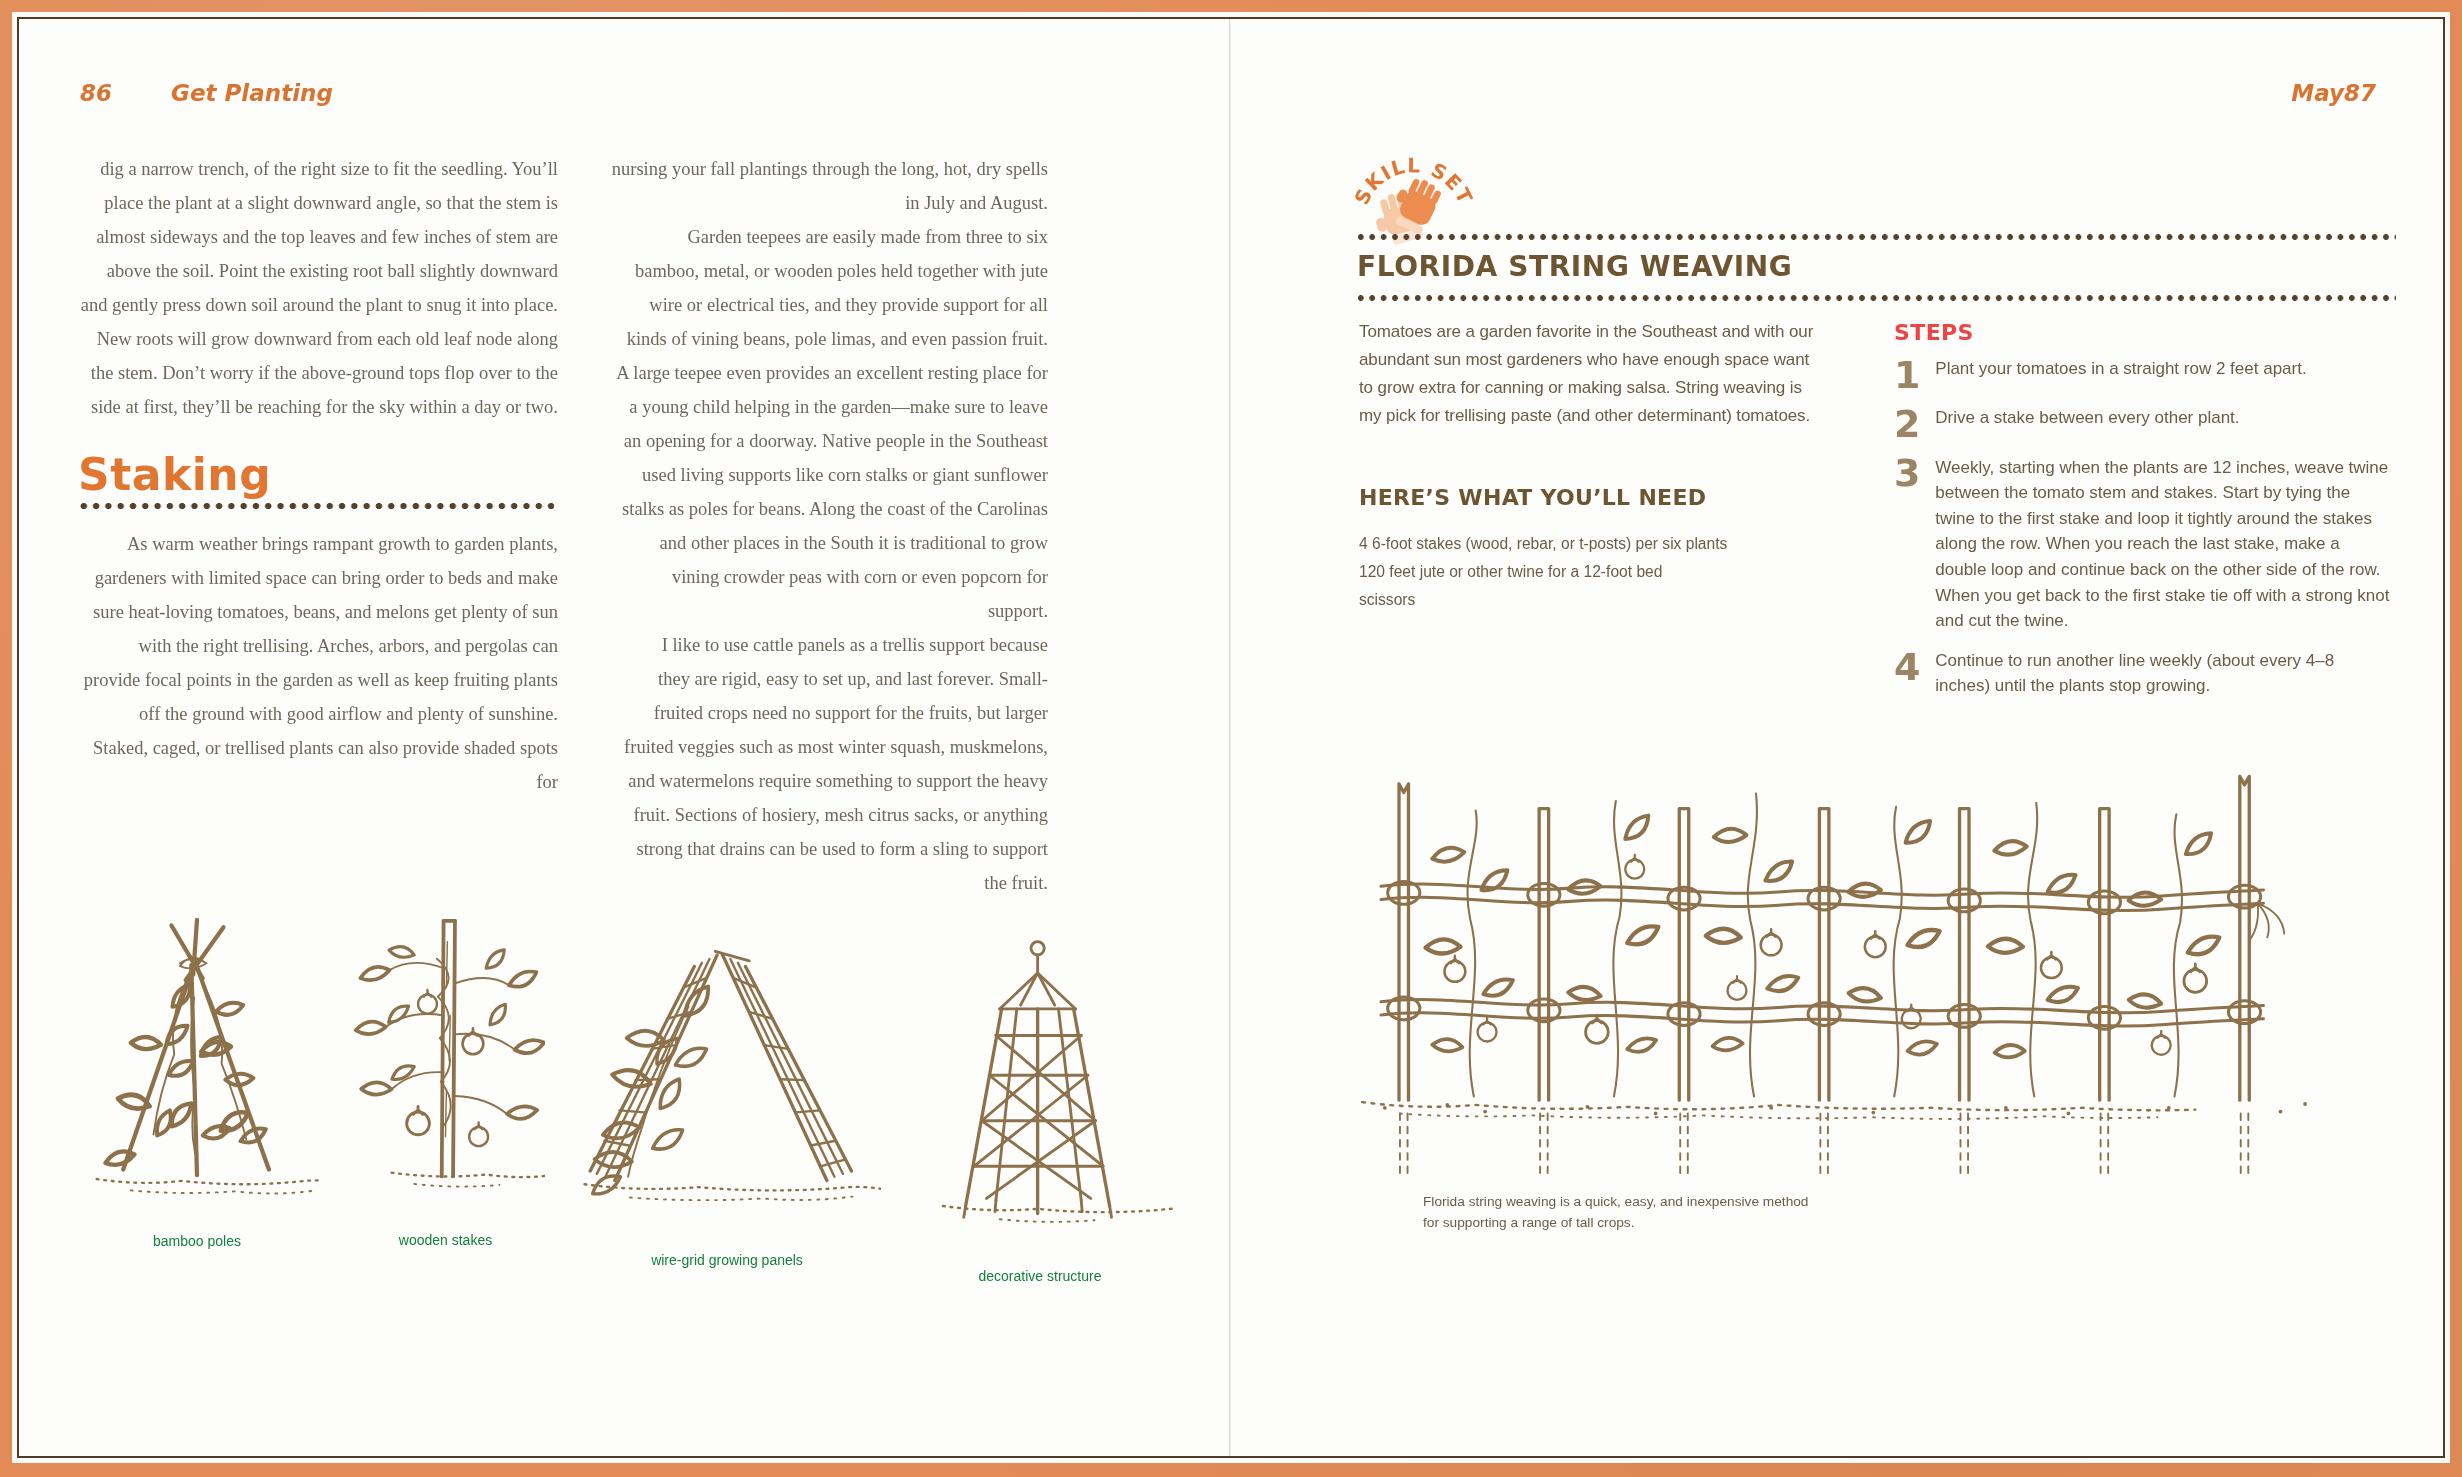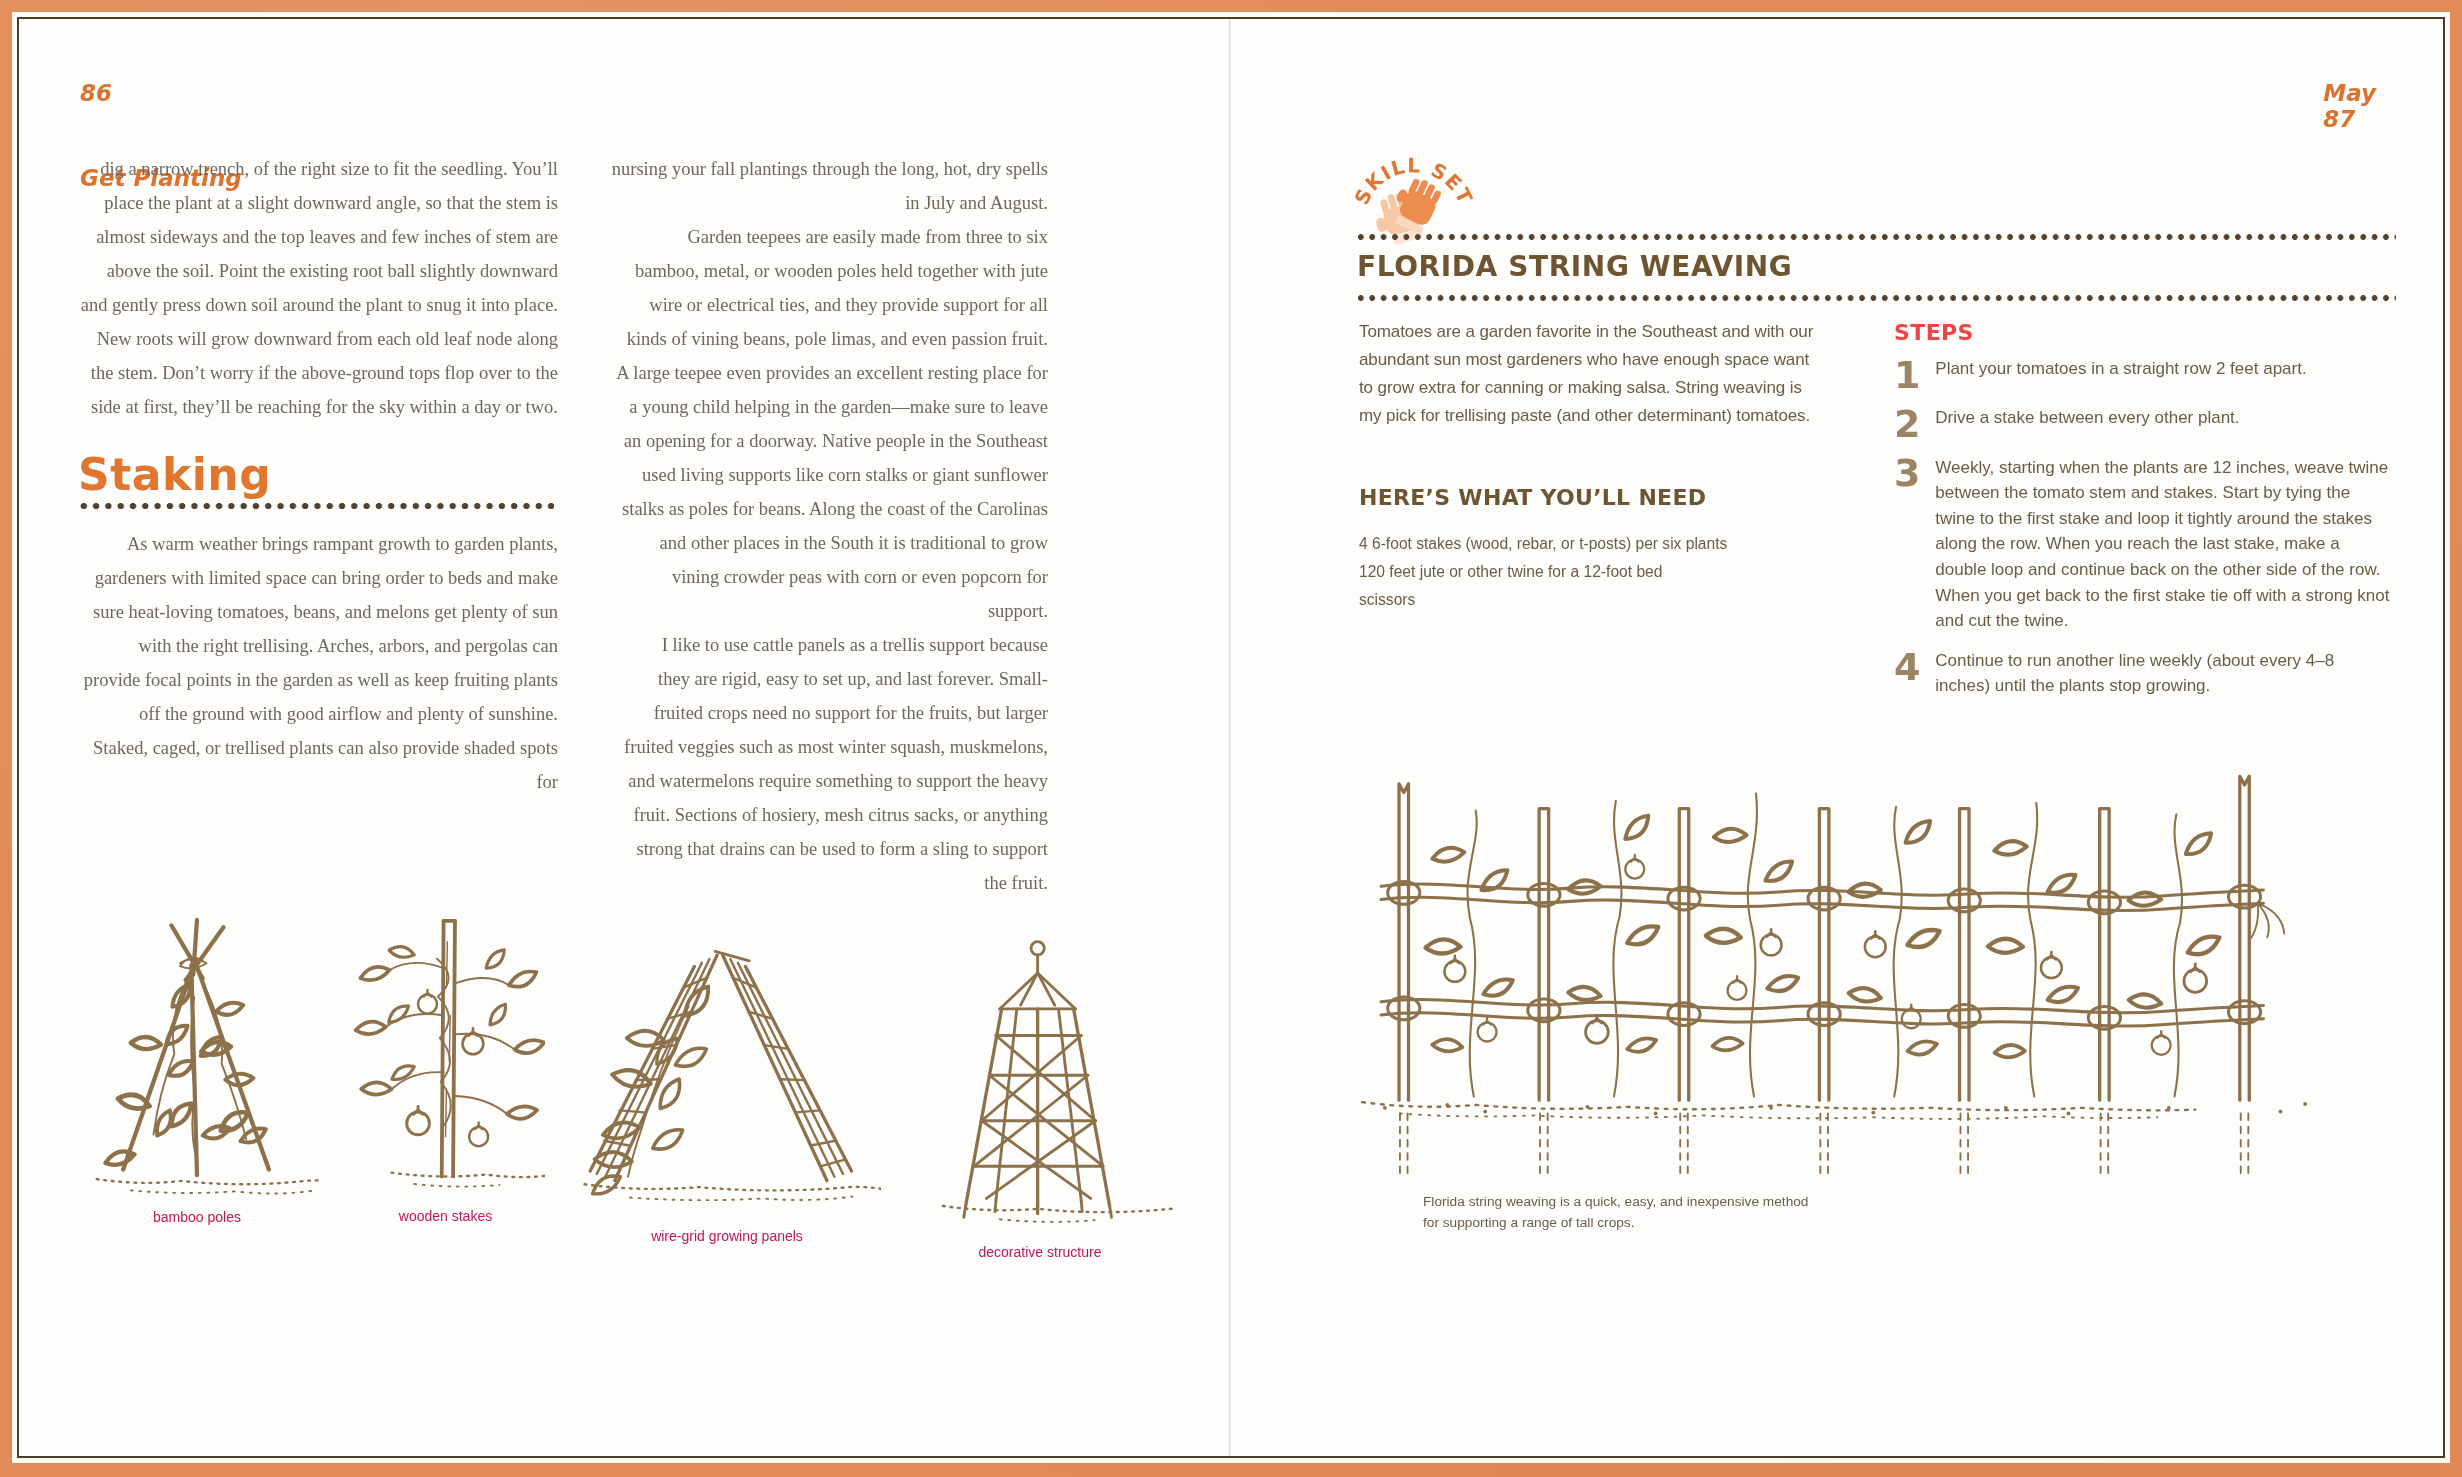--- a/index.html
+++ b/index.html
@@ -14,21 +14,21 @@
        background:#FDFDFB;border:2.8px solid #4E3C23;outline:5.7px solid #FCFBF8;z-index:1;}
   .page{position:absolute;top:0;bottom:0;width:1211px;}
   .page-left{left:0;}
   .page-right{left:1212px;width:1208px;}
   .gutter{position:absolute;top:0;bottom:0;left:1210px;width:1.9px;
        background:linear-gradient(to right,rgba(120,110,95,.28),rgba(120,110,95,.05));}
 
   
   .run-head{position:absolute;display:flex;align-items:baseline;
        font-family:"DejaVu Sans",sans-serif;font-weight:bold;font-style:italic;
-       font-size:23px;color:#D9732F;flex-direction:column;}
+       font-size:23px;color:#D9732F;}
   .rh-left{left:61px;top:61px;gap:59px;}
   .rh-right{right:63px;top:61px;}
 
   
   .serif-col{position:absolute;font-family:"Liberation Serif",serif;
        font-size:18.5px;line-height:34px;color:#6F675C;}
   .col1{left:61px;top:133px;width:478px;}
   .col2{left:591px;top:133px;width:438px;}
   .serif-col p{margin:0;text-align:right;}
   .serif-col p.indent{text-indent:32px;}
@@ -37,21 +37,21 @@
   .dots{height:8.5px;background-repeat:repeat-x;}
   .dots-big{background-image:radial-gradient(circle at 3.8px 4.3px,#54422C 2.9px,transparent 3.6px);
        background-size:12.3px 8.5px;width:474px;margin-bottom:17px;}
   .rule-dots{position:absolute;left:127px;width:1038px;height:7.6px;
        background-image:radial-gradient(circle at 2.8px 3.8px,#54422C 2.5px,transparent 3.1px);
        background-size:11.4px 7.6px;background-repeat:repeat-x;}
 
   
   .illos{position:absolute;left:38px;top:876px;width:1136px;height:398px;}
   .illo{position:absolute;}
-  .illo-cap{position:absolute;font-size:14px;color:#be185d;text-align:center;}
+  .illo-cap{position:absolute;font-size:14px;color:#15803d;text-align:center;margin-top:24px;}
   .fig-cap{position:absolute;font-size:13.7px;line-height:21px;color:#6B5C48;white-space:pre-line;}
   .fig-cap-left{left:61px;top:1248px;width:492px;}
 
   
   .badge{position:absolute;left:123px;top:123px;width:121px;height:121px;}
   .rp-title{position:absolute;left:126px;top:231px;font-family:"DejaVu Sans",sans-serif;
        font-weight:bold;font-size:28px;letter-spacing:0.6px;color:#6E5532;}
   .rule1{top:214px;} .rule2{top:275px;}
   .rp-intro{position:absolute;left:128px;top:299px;width:460px;
        font-size:17px;line-height:28px;color:#6B5C45;letter-spacing:-0.1px;}

